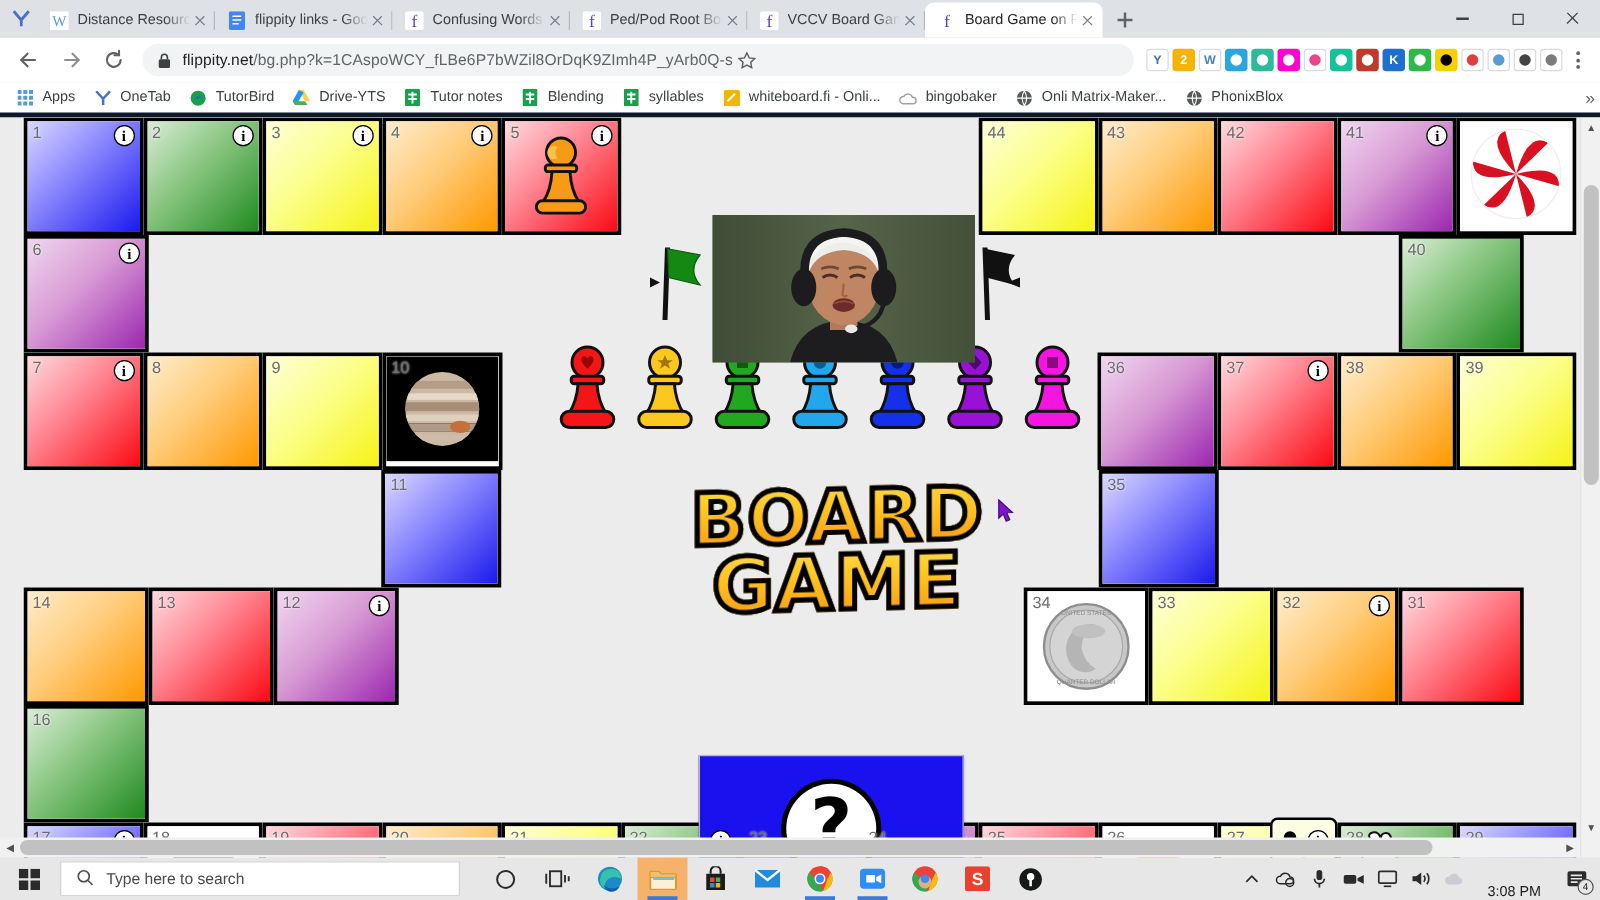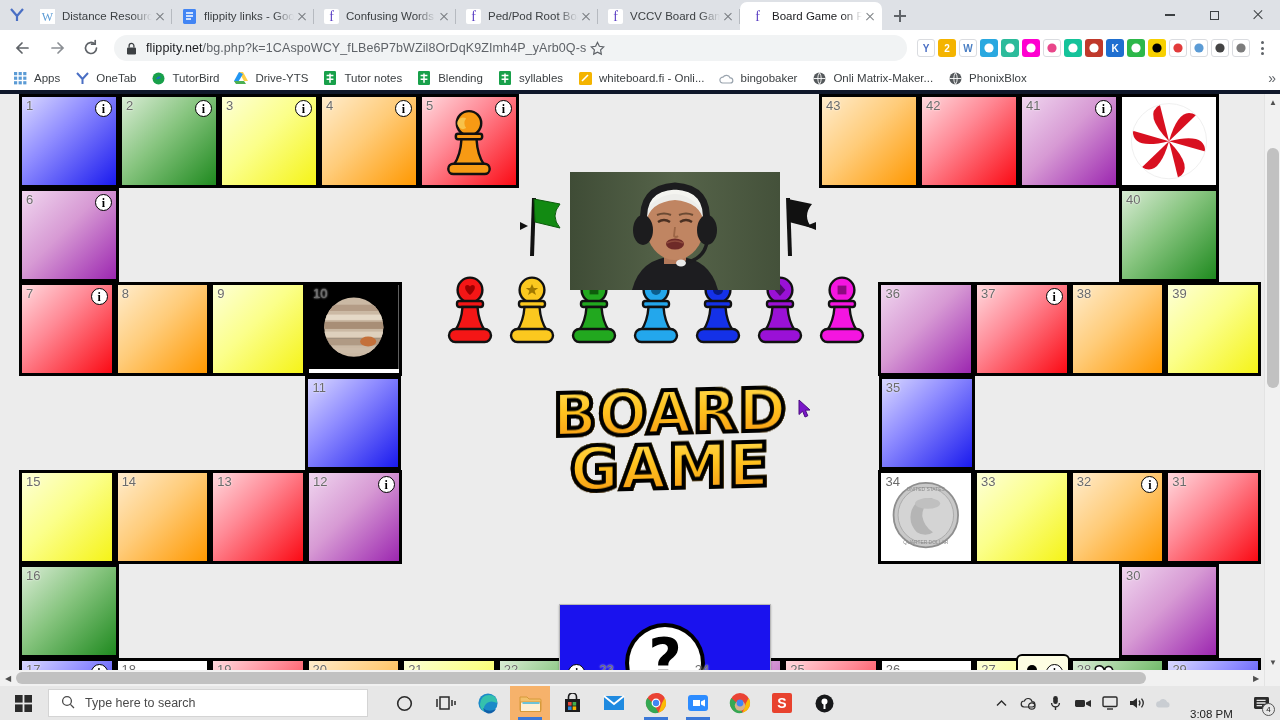--- a/index.html
+++ b/index.html
@@ -512,20 +512,24 @@
                 <path d="M-3 -27 a6 6 0 1 0 0 10 a7.5 7.5 0 0 1 0 -10Z" fill="#f7c24a"></path>
                 <rect x="-14" y="-11" width="28" height="6" rx="2.4" fill="#f79a14" stroke="#111" stroke-width="2.6"></rect>
                 <path d="M-8 -5 Q-9 12 -16 22 L16 22 Q9 12 8 -5Z" fill="#f79a14" stroke="#111" stroke-width="2.6"></path>
                 <rect x="-22" y="21" width="44" height="11" rx="5.4" fill="#f79a14" stroke="#111" stroke-width="2.6"></rect>
               </g>
             </svg>
             <span class="num">5</span>
             <span class="info">i</span>
           </div>
           <div class="cell blank" style="width: 300px;"></div>
+          <div class="cell">
+            <div class="g-yellow" style="position:absolute;inset:0"></div>
+            <span class="num">44</span>
+          </div>
           <div class="cell">
             <div class="g-orange" style="position:absolute;inset:0"></div>
             <span class="num">43</span>
           </div>
           <div class="cell">
             <div class="g-red" style="position:absolute;inset:0"></div>
             <span class="num">42</span>
           </div>
           <div class="cell">
             <div class="g-purple" style="position:absolute;inset:0"></div>
@@ -622,24 +626,20 @@
           </div>
           <div class="cell blank" style="width: 500px;"></div>
           <div class="cell">
             <div class="g-blue" style="position:absolute;inset:0"></div>
             <span class="num">35</span>
           </div>
           <div class="cell blank" style="width: 300px;"></div>
         </div>
         <div class="brow">
           <div class="cell">
-            <div class="g-yellow" style="position:absolute;inset:0"></div>
-            <span class="num">15</span>
-          </div>
-          <div class="cell">
             <div class="g-orange" style="position:absolute;inset:0"></div>
             <span class="num">14</span>
           </div>
           <div class="cell">
             <div class="g-red" style="position:absolute;inset:0"></div>
             <span class="num">13</span>
           </div>
           <div class="cell">
             <div class="g-purple" style="position:absolute;inset:0"></div>
             <span class="num">12</span>
@@ -672,24 +672,20 @@
             <div class="g-red" style="position:absolute;inset:0"></div>
             <span class="num">31</span>
           </div>
         </div>
         <div class="brow">
           <div class="cell">
             <div class="g-green" style="position:absolute;inset:0"></div>
             <span class="num">16</span>
           </div>
           <div class="cell blank" style="width: 1000px;"></div>
-          <div class="cell">
-            <div class="g-purple" style="position:absolute;inset:0"></div>
-            <span class="num">30</span>
-          </div>
         </div>
         <div class="brow">
           <div class="cell">
             <div class="g-blue" style="position:absolute;inset:0"></div>
             <span class="num">17</span>
             <span class="info">i</span>
           </div>
           <div class="cell">
             <div class="g-white" style="position:absolute;inset:0"></div>
             <svg class="cellart" viewBox="0 0 100 94">

